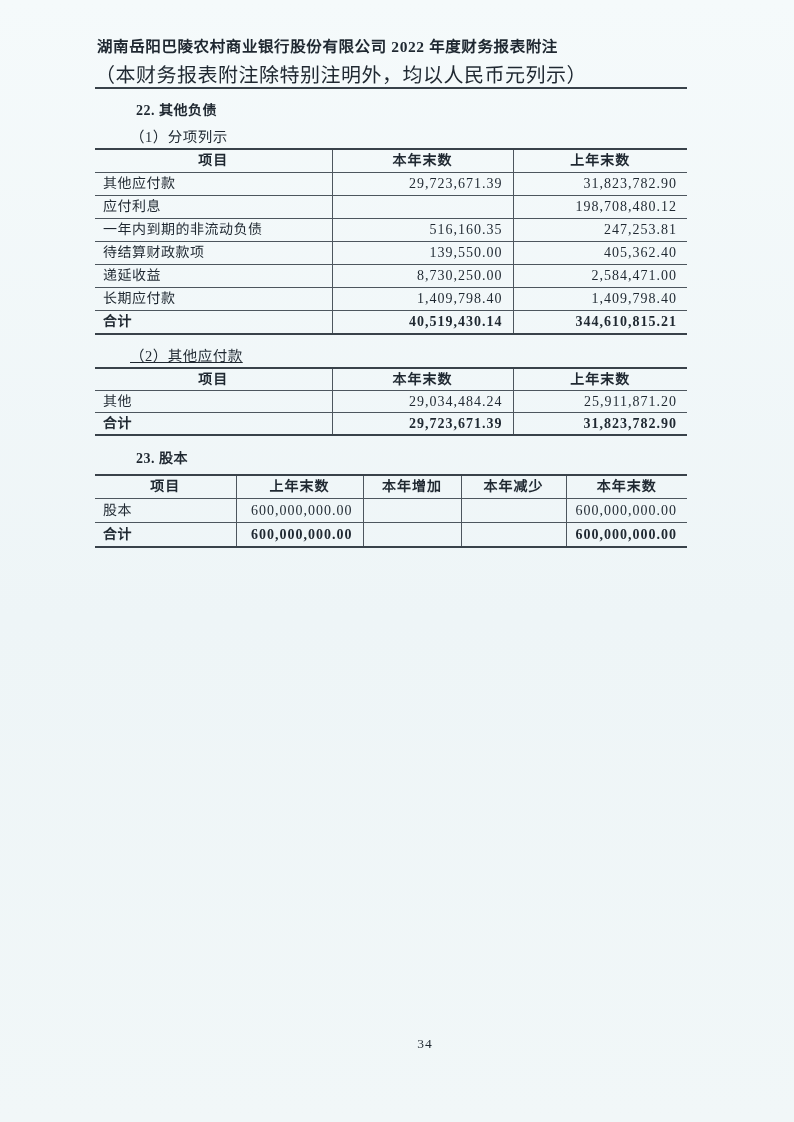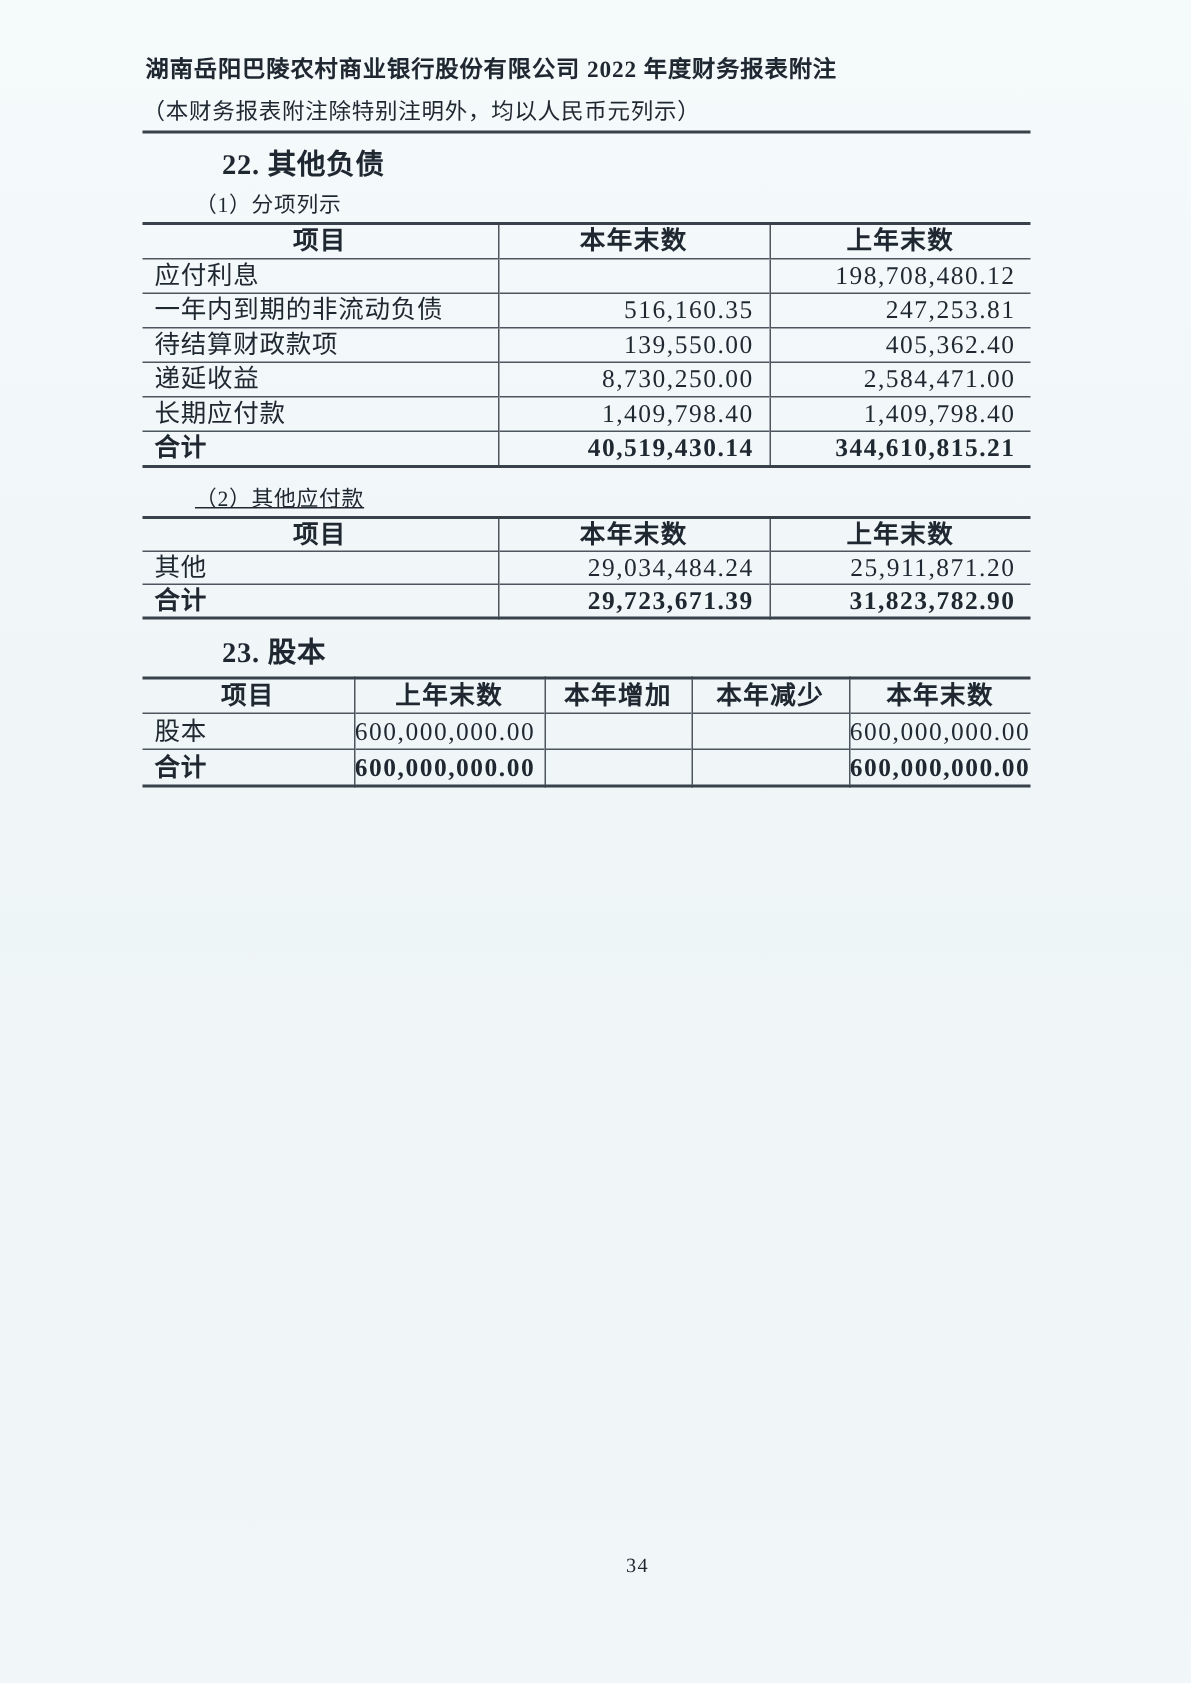--- a/index.html
+++ b/index.html
@@ -17,40 +17,40 @@
   }
   .content { position:absolute; left:95px; top:0; width:592px; }
 
   .doc-title {
     margin:37px 0 0 2px;
     font-size:15.5px; font-weight:bold; letter-spacing:0.6px;
     line-height:19px;
   }
   .doc-subtitle {
     margin:10px 0 0 0;
-    font-size:15px; line-height:18px; letter-spacing:0.5px;
+    font-size:20px; line-height:18px; letter-spacing:0.5px;
     padding-bottom:3px;
     border-bottom:2px solid #39424a;
   }
   .sec-heading {
-    margin:12px 0 0 53px;
-    font-size:19px; font-weight:bold; line-height:19px; letter-spacing:0.5px;
+    margin:12px 0 0 41px;
+    font-size:14px; font-weight:bold; line-height:19px; letter-spacing:0.5px;
   }
   .sec-heading.h23 { margin-top:13px; }
   .sub-heading {
     margin:8px 0 2px 35px;
     font-size:14.5px; line-height:18px; letter-spacing:0.5px;
   }
   .sub-heading.h2 { margin-top:12px;text-decoration:underline; }
 
   table {
     width:592px;
     border-collapse:collapse;
     table-layout:fixed;
-    font-size:17px;
+    font-size:14px;
     border-top:2px solid #39424a;
     border-bottom:2px solid #39424a;
   }
   .t1 { margin-top:2px; }
   .t2 { margin-top:0px; }
   .t3 { margin-top:6px; }
   th, td {
     padding:0; margin:0;
     border-top:1px solid #4d565e;
     overflow:hidden; white-space:nowrap;
@@ -92,20 +92,25 @@
         </colgroup>
       <thead>
           <tr>
             <th>项目</th>
             <th>本年末数</th>
             <th>上年末数</th>
           </tr>
         </thead>
       <tbody>
           <tr>
+            <td class="label">其他应付款</td>
+            <td class="num">29,723,671.39</td>
+            <td class="num">31,823,782.90</td>
+          </tr>
+          <tr>
             <td class="label">应付利息</td>
             <td class="num"></td>
             <td class="num">198,708,480.12</td>
           </tr>
           <tr>
             <td class="label">一年内到期的非流动负债</td>
             <td class="num">516,160.35</td>
             <td class="num">247,253.81</td>
           </tr>
           <tr>

